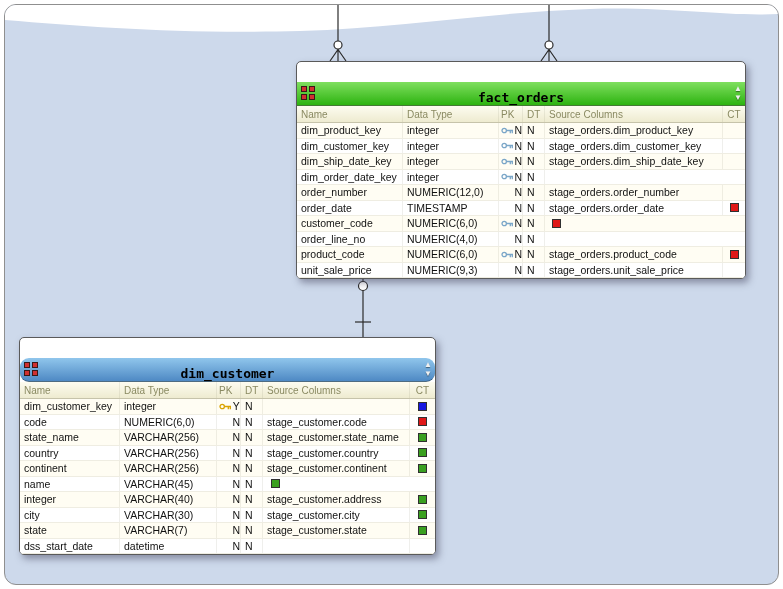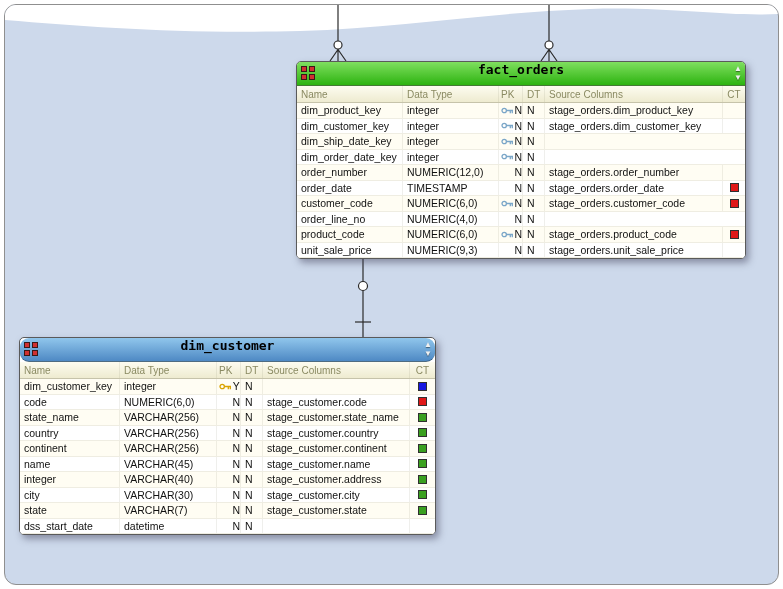--- a/index.html
+++ b/index.html
@@ -4,22 +4,22 @@
 <style>
   html,body{margin:0;padding:0;background:#ffffff;width:783px;height:589px;
     font-family:"Liberation Sans",sans-serif;}
   .canvas{position:absolute;left:4px;top:4px;width:773px;height:579px;
     background:#cdd9eb;border:1px solid #8f8f8f;border-radius:12px;overflow:hidden;}
   .overlay{position:absolute;left:0;top:0;}
 
   
   .entity{position:absolute;background:#ffffff;border:1px solid #5a5a5a;border-radius:5px;
     overflow:hidden;box-shadow:3px 4px 7px rgba(70,70,95,.5);}
-  .entity-header{position:relative;height:23px;display:flex;align-items:flex-start;
-    border-bottom:1px solid rgba(0,0,0,.45);}
+  .entity-header{position:relative;height:23px;display:flex;align-items:flex-end;
+    border-bottom:1px solid rgba(0,0,0,.45);margin-top:20px;}
   .entity-title{flex:1;text-align:center;font:bold 13px "DejaVu Sans Mono",monospace;color:#000;}
   .grid-icon{position:absolute;left:4px;top:4px;width:15px;height:15px;display:grid;
     grid-template-columns:6px 6px;grid-template-rows:6px 6px;gap:2px;}
   .grid-icon span{background:#d03030;border:1px solid #3a1818;box-sizing:border-box;}
   .scroll-btns{position:absolute;right:3px;top:2px;display:flex;flex-direction:column;
     align-items:center;line-height:9px;}
   .scroll-btn{font-size:8px;color:#f0f0f0;text-shadow:0 1px 1px rgba(0,0,0,.45);cursor:pointer;}
 
   .colhead{display:flex;height:16px;align-items:center;
     background:linear-gradient(#fdfcf0,#eeebd0);border-bottom:1px solid #c6c3aa;
@@ -142,20 +142,21 @@
           <span class="cell c-pk">
             <span class="key-slot" style="color: rgb(122, 166, 200);">
               <svg width="13" height="9" viewBox="0 0 13 9">
                 <circle cx="3.2" cy="4.5" r="2.2" fill="none" stroke="currentColor" stroke-width="1.3"></circle>
                 <path d="M5.6,4.5 H12 M9.3,4.5 V7.2 M11.3,4.5 V7.2" fill="none" stroke="currentColor" stroke-width="1.3"></path>
               </svg>
             </span>
             <span class="pk-flag">N</span>
           </span>
           <span class="cell c-dt">N</span>
+          <span class="cell c-source">stage_orders.dim_ship_date_key</span>
           <span class="cell c-ct">
             <span class="ct-box" style="visibility: hidden;"></span>
           </span>
         </div>
 
         <div class="row">
           <span class="cell c-name">dim_order_date_key</span>
           <span class="cell c-type">integer</span>
           <span class="cell c-pk">
             <span class="key-slot" style="color: rgb(122, 166, 200);">
@@ -216,21 +217,20 @@
           <span class="cell c-pk">
             <span class="key-slot" style="color: rgb(122, 166, 200);">
               <svg width="13" height="9" viewBox="0 0 13 9">
                 <circle cx="3.2" cy="4.5" r="2.2" fill="none" stroke="currentColor" stroke-width="1.3"></circle>
                 <path d="M5.6,4.5 H12 M9.3,4.5 V7.2 M11.3,4.5 V7.2" fill="none" stroke="currentColor" stroke-width="1.3"></path>
               </svg>
             </span>
             <span class="pk-flag">N</span>
           </span>
           <span class="cell c-dt">N</span>
-          <span class="cell c-source">stage_orders.customer_code</span>
           <span class="cell c-ct">
             <span class="ct-box" style="background: rgb(224, 24, 24);"></span>
           </span>
         </div>
 
         <div class="row">
           <span class="cell c-name">order_line_no</span>
           <span class="cell c-type">NUMERIC(4,0)</span>
           <span class="cell c-pk">
             <span class="key-slot" style="visibility: hidden;">
@@ -412,21 +412,20 @@
           <span class="cell c-pk">
             <span class="key-slot" style="visibility: hidden;">
               <svg width="13" height="9" viewBox="0 0 13 9">
                 <circle cx="3.2" cy="4.5" r="2.2" fill="none" stroke="currentColor" stroke-width="1.3"></circle>
                 <path d="M5.6,4.5 H12 M9.3,4.5 V7.2 M11.3,4.5 V7.2" fill="none" stroke="currentColor" stroke-width="1.3"></path>
               </svg>
             </span>
             <span class="pk-flag">N</span>
           </span>
           <span class="cell c-dt">N</span>
-          <span class="cell c-source">stage_customer.name</span>
           <span class="cell c-ct">
             <span class="ct-box" style="background: rgb(58, 160, 32);"></span>
           </span>
         </div>
 
         <div class="row">
           <span class="cell c-name">integer</span>
           <span class="cell c-type">VARCHAR(40)</span>
           <span class="cell c-pk">
             <span class="key-slot" style="visibility: hidden;">

